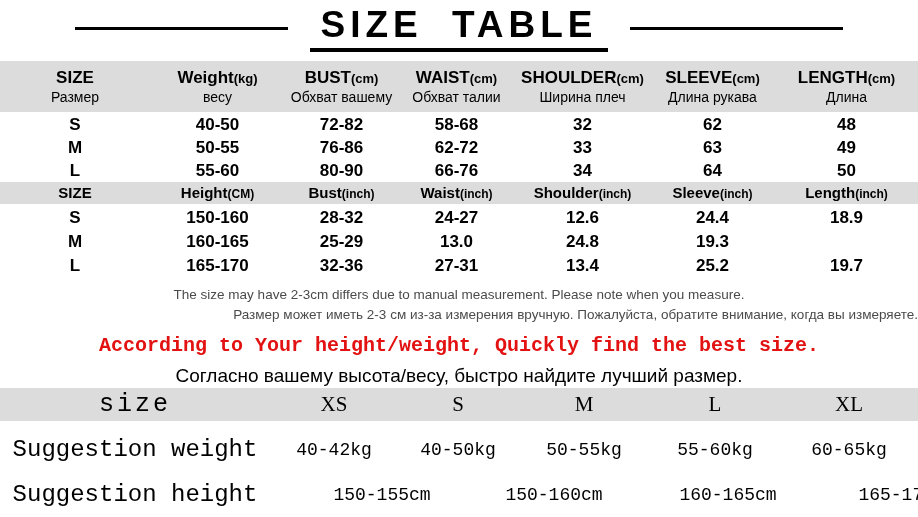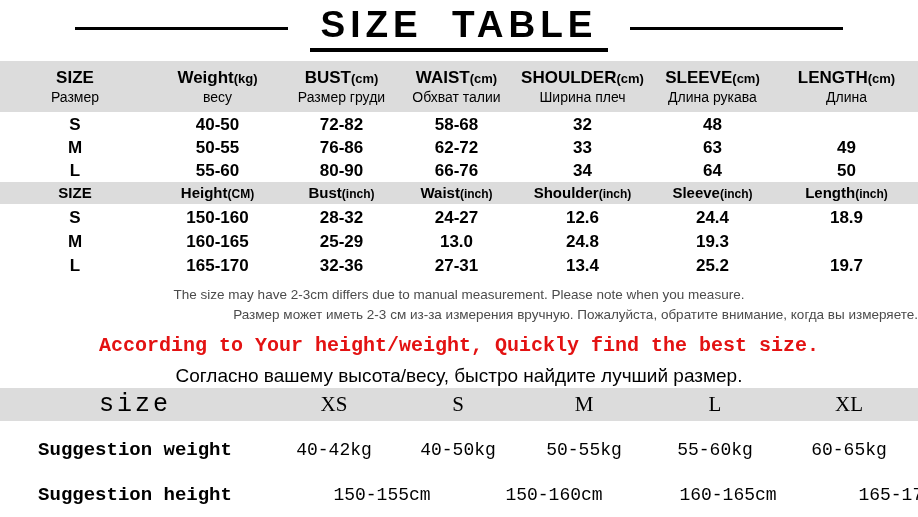--- a/index.html
+++ b/index.html
@@ -65,21 +65,21 @@
   #t3-head .cell { line-height: 33px; }
   .t3-size {
     font-family: "Liberation Mono", "DejaVu Sans Mono", monospace;
     font-size: 25px; letter-spacing: 3px;
   }
   .t3-col { font-family: "Liberation Serif", "DejaVu Serif", serif; font-size: 21px; }
   .t3-row1 { top: 436px; height: 28px; }
   .t3-row2 { top: 481px; height: 28px; gap: 48px; }
   .t3-label {
     font-family: "Liberation Mono", "DejaVu Sans Mono", monospace;
-    font-weight: 700; font-size: 19px; line-height: 28px;
+    font-weight: 400; font-size: 24px; line-height: 28px;
   }
   .t3-val {
     font-family: "Liberation Mono", "DejaVu Sans Mono", monospace;
     font-size: 18px; line-height: 28px;
   }
 </style>
 </head>
 <body>
 
 <div class="canvas">
@@ -94,21 +94,21 @@
     <div class="cell">
       <div class="h-en"><span>SIZE</span><span class="h-unit"></span></div>
       <div class="h-ru">Размер</div>
     </div>
     <div class="cell">
       <div class="h-en"><span>Weight</span><span class="h-unit">(kg)</span></div>
       <div class="h-ru">весу</div>
     </div>
     <div class="cell">
       <div class="h-en"><span>BUST</span><span class="h-unit">(cm)</span></div>
-      <div class="h-ru">Размер груди</div>
+      <div class="h-ru">Обхват вашему</div>
     </div>
     <div class="cell">
       <div class="h-en"><span>WAIST</span><span class="h-unit">(cm)</span></div>
       <div class="h-ru">Обхват талии</div>
     </div>
     <div class="cell">
       <div class="h-en"><span>SHOULDER</span><span class="h-unit">(cm)</span></div>
       <div class="h-ru">Ширина плеч</div>
     </div>
     <div class="cell">
@@ -121,20 +121,21 @@
     </div>
   </div>
 
   <div class="abs" id="t1-rows">
     <div class="grid7 t1-row">
       <div class="cell">S</div>
       <div class="cell">40-50</div>
       <div class="cell">72-82</div>
       <div class="cell">58-68</div>
       <div class="cell">32</div>
+      <div class="cell">62</div>
       <div class="cell">48</div>
     </div>
     <div class="grid7 t1-row">
       <div class="cell">M</div>
       <div class="cell">50-55</div>
       <div class="cell">76-86</div>
       <div class="cell">62-72</div>
       <div class="cell">33</div>
       <div class="cell">63</div>
       <div class="cell">49</div>

